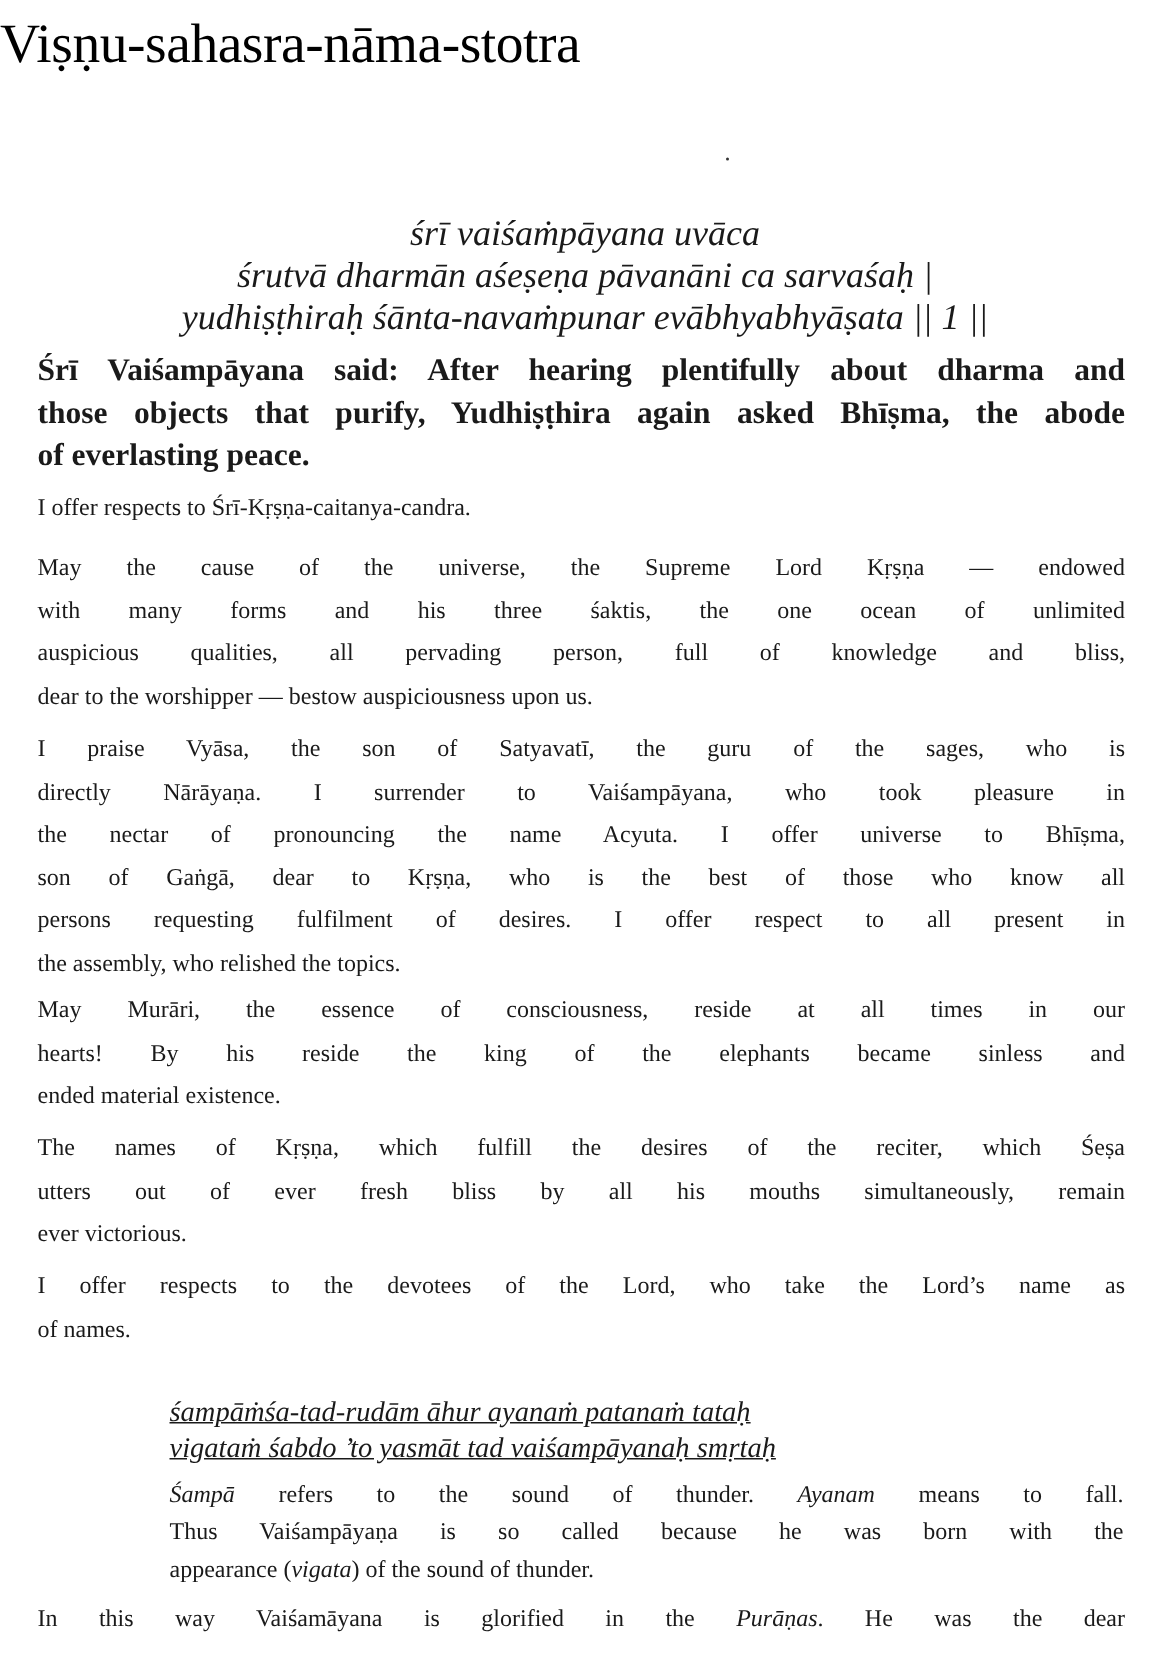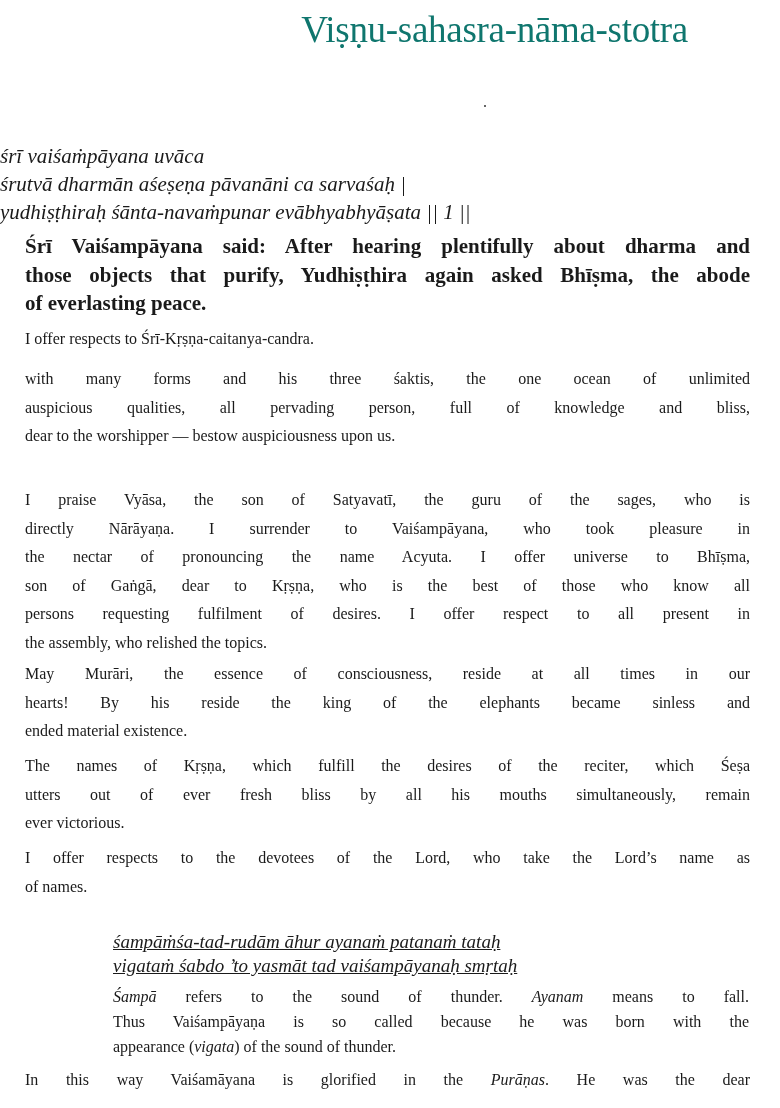--- a/index.html
+++ b/index.html
@@ -2,28 +2,28 @@
 <html><head>
 <meta charset="utf-8">
 <style>
   html, body { margin: 0; padding: 0; background: #ffffff; }
   body {
     width: 780px; height: 1108px; overflow: hidden; position: relative;
     font-family: "Liberation Serif", "DejaVu Serif", serif;
     color: #1a1a1a;
   }
   .title {
-    position: absolute; left: 0; top: 6px; width: 688px; text-align: right;
-    font-size: 37px; line-height: 48px; color: #0f766e;
+    position: absolute; left: 0; top: 6px; width: 688px; text-align: left;
+    font-size: 37px; line-height: 48px; color: #000000;
     letter-spacing: -0.3px;
   }
   .speck { position: absolute; left: 484px; top: 105px; width: 2px; height: 2px; background: #333; border-radius: 1px; }
   .verse-center {
-    position: absolute; left: 0; top: 142px; width: 780px; 
-    font-style: italic; font-size: 21px; line-height: 28px; color: #1a1a1a;
+    position: absolute; left: 0; top: 142px; width: 780px; text-align: center;
+    font-style: italic; font-size: 24px; line-height: 28px; color: #1a1a1a;
   }
   .verse-center div { white-space: nowrap; }
   .para {
     position: absolute; left: 25px; width: 725px;
     font-size: 16px; line-height: 28.5px; text-align: justify;
     text-align-last: left; color: #1a1a1a;
   }
   .para.bold { font-weight: bold; font-size: 21px; }
   .para .line { display: block; text-align: justify; text-align-last: justify; white-space: nowrap; }
   .para .line.last { text-align-last: left; }
@@ -53,20 +53,21 @@
     <span class="line">Śrī Vaiśampāyana said: After hearing plentifully about dharma and</span>
     <span class="line">those objects that purify, Yudhiṣṭhira again asked Bhīṣma, the abode</span>
     <span class="line last">of everlasting peace.</span>
   </div>
 
   <div class="para" style="top:325px;">
     <span class="line last">I offer respects to Śrī-Kṛṣṇa-caitanya-candra.</span>
   </div>
 
   <div class="para" style="top:365px;">
+    <span class="line">May the cause of the universe, the Supreme Lord Kṛṣṇa — endowed</span>
     <span class="line">with many forms and his three śaktis, the one ocean of unlimited</span>
     <span class="line">auspicious qualities, all pervading person, full of knowledge and bliss,</span>
     <span class="line last">dear to the worshipper — bestow auspiciousness upon us.</span>
   </div>
 
   <div class="para" style="top:486px;">
     <span class="line">I praise Vyāsa, the son of Satyavatī, the guru of the sages, who is</span>
     <span class="line">directly Nārāyaṇa. I surrender to Vaiśampāyana, who took pleasure in</span>
     <span class="line">the nectar of pronouncing the name Acyuta. I offer universe to Bhīṣma,</span>
     <span class="line">son of Gaṅgā, dear to Kṛṣṇa, who is the best of those who know all</span>

